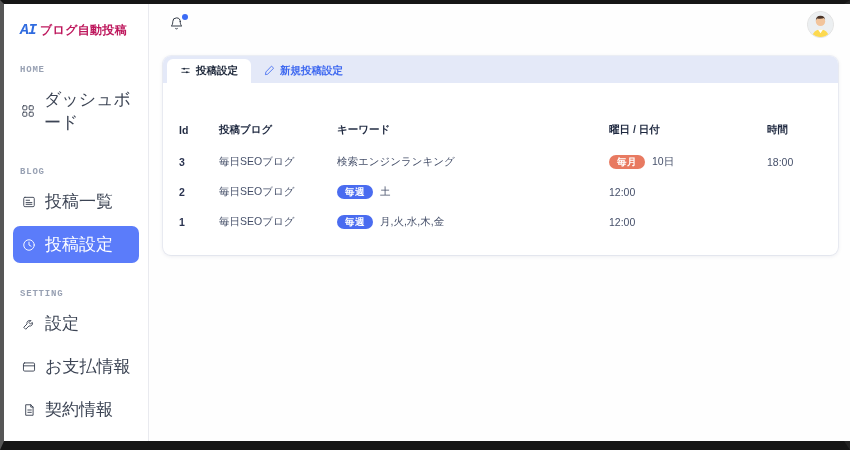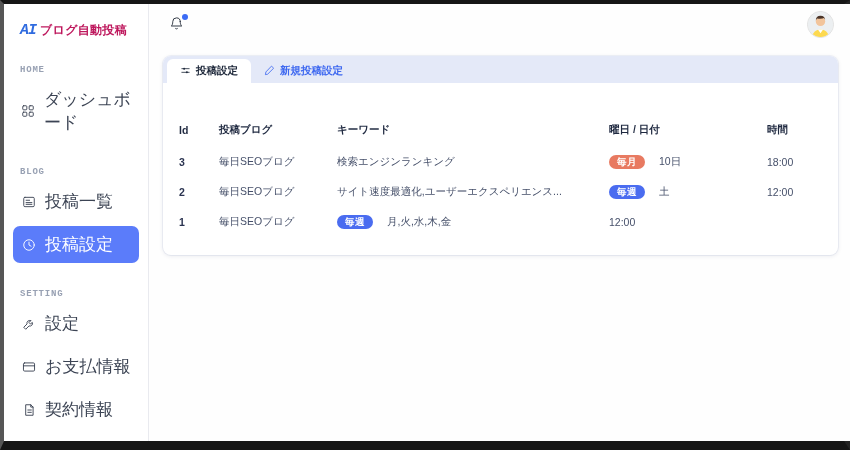--- a/index.html
+++ b/index.html
@@ -53,21 +53,21 @@
   .tab .ticon svg { width:11px; height:11px; stroke:currentColor; fill:none;
     stroke-width:1.8; stroke-linecap:round; stroke-linejoin:round; }
   
   .table { padding:6px 16px 18px 16px;margin-top:24px; }
   .trow { display:grid; grid-template-columns:40px 118px 272px 158px 60px;
     align-items:center; height:30px; }
   .trow.thead { height:34px; }
   .th { font-size:10.5px; font-weight:bold; color:#1f2940; }
   .td { font-size:10.5px; color:#46506a; }
   .td.id { color:#2a3350; font-weight:bold; }
-  .sched { display:flex; align-items:center; gap:14px; }
+  .sched { display:flex; align-items:center; gap:7px; }
   .badge { color:#ffffff; font-size:9.5px; font-weight:bold; border-radius:9px;
     padding:2.5px 8px; line-height:1; letter-spacing:0.5px; }
   .badge.monthly { background:#e87a61; }
   .badge.weekly { background:#4a6cf0; }
 </style>
 </head>
 <body>
 
 <div class="screen">
 
@@ -205,21 +205,20 @@
             <div class="td sched">
               <span class="badge monthly" style="background: rgb(232, 122, 97);">毎月</span>
               <span>10日</span>
             </div>
             <div class="td">18:00</div>
           </div>
 
           <div class="trow">
             <div class="td id">2</div>
             <div class="td">毎日SEOブログ</div>
-            <div class="td">サイト速度最適化,ユーザーエクスペリエンス...</div>
             <div class="td sched">
               <span class="badge weekly" style="background: rgb(74, 108, 240);">毎週</span>
               <span>土</span>
             </div>
             <div class="td">12:00</div>
           </div>
 
           <div class="trow">
             <div class="td id">1</div>
             <div class="td">毎日SEOブログ</div>

